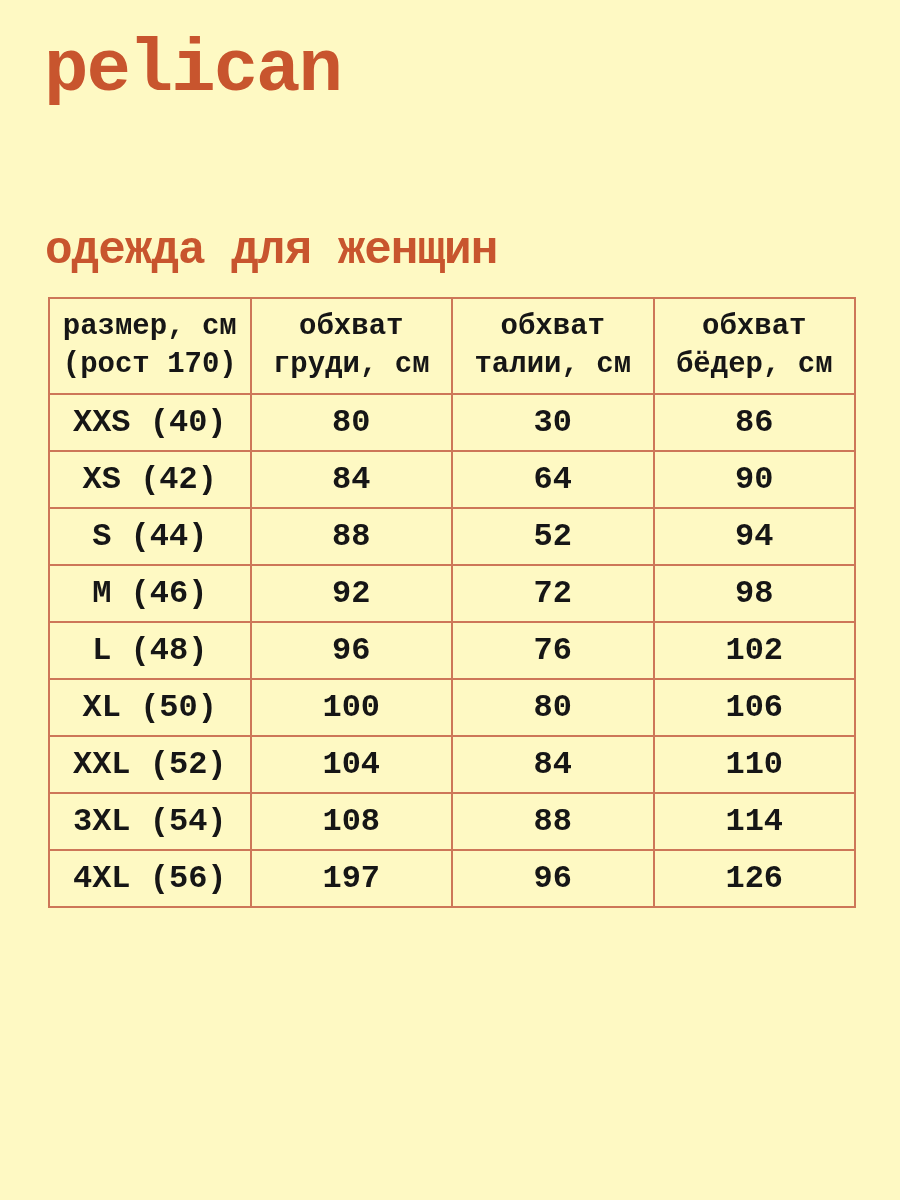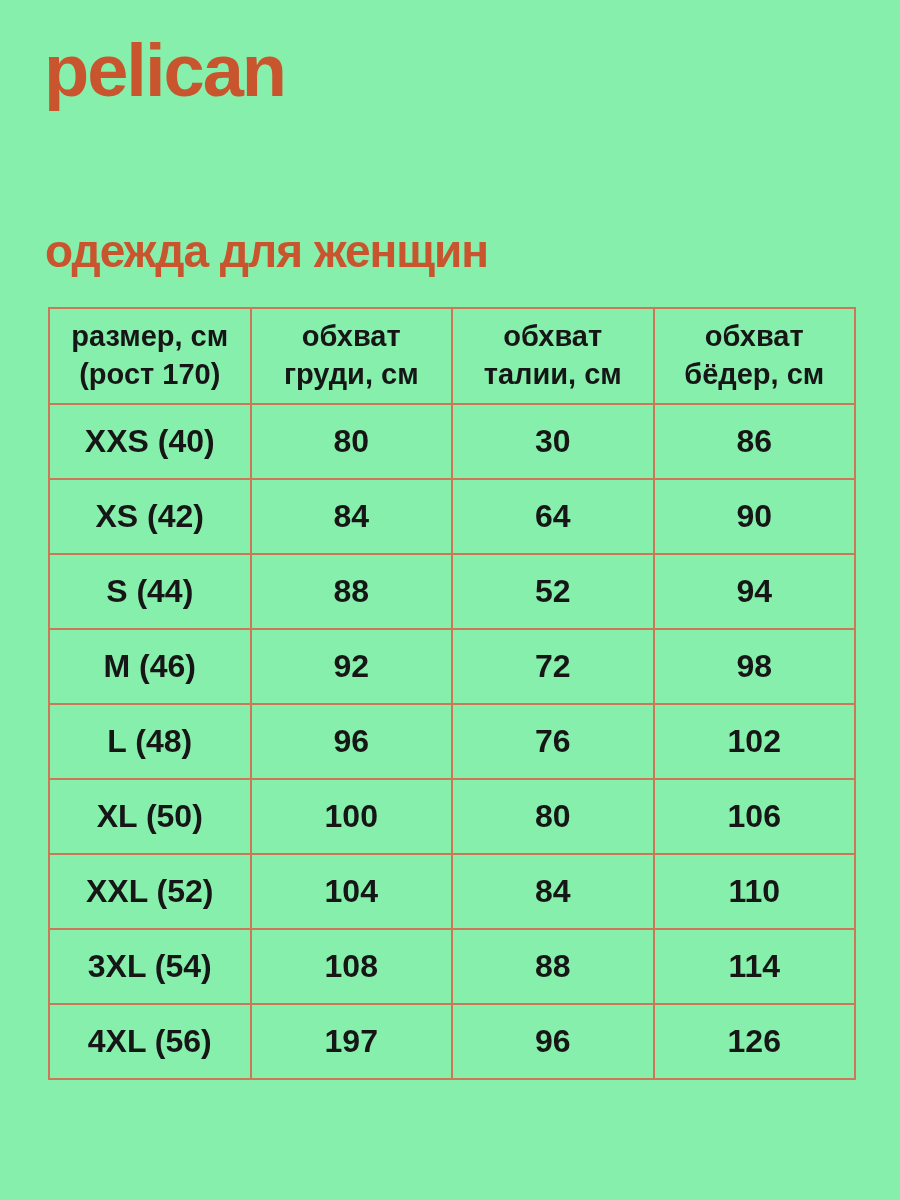--- a/index.html
+++ b/index.html
@@ -10,22 +10,23 @@
   *{ margin:0; padding:0; box-sizing:border-box; }
   html,body{ background:#ffffff; }
   body{
     font-family:"Liberation Sans", sans-serif;
     color:var(--text);
   }
   .page{
     position:relative;
     width:900px;
     height:1200px;
-    background:#86efac;
+    background:#fef9c3;
     overflow:hidden;
+    font-family:Liberation Mono, monospace;
   }
   .logo{
     position:absolute;
     left:44px;
     top:30px;
     font-size:74px;
     font-weight:800;
     letter-spacing:-2px;
     color:var(--brand);
     line-height:1.1;
@@ -36,42 +37,42 @@
     top:224px;
     font-size:46px;
     font-weight:800;
     color:var(--brand);
     line-height:1.2;
     letter-spacing:-1px;
   }
   .size-table{
     position:absolute;
     left:48px;
-    top:307px;
+    top:297px;
     width:808px;
     border-collapse:collapse;
     table-layout:fixed;
     border-radius:27px;
   }
   .size-table th,
   .size-table td{
     border:2px solid var(--border);
     text-align:center;
     vertical-align:middle;
     white-space:pre-line;
     color:var(--text);
   }
   .size-table th{
     height:96px;
     font-size:29px;
     font-weight:800;
     line-height:1.3;
   }
   .size-table td{
-    height:75px;
+    height:57px;
     font-size:32px;
     font-weight:800;
   }
 </style>
 </head>
 <body>
 
 <div class="page">
 
   <div class="logo">pelican</div>

